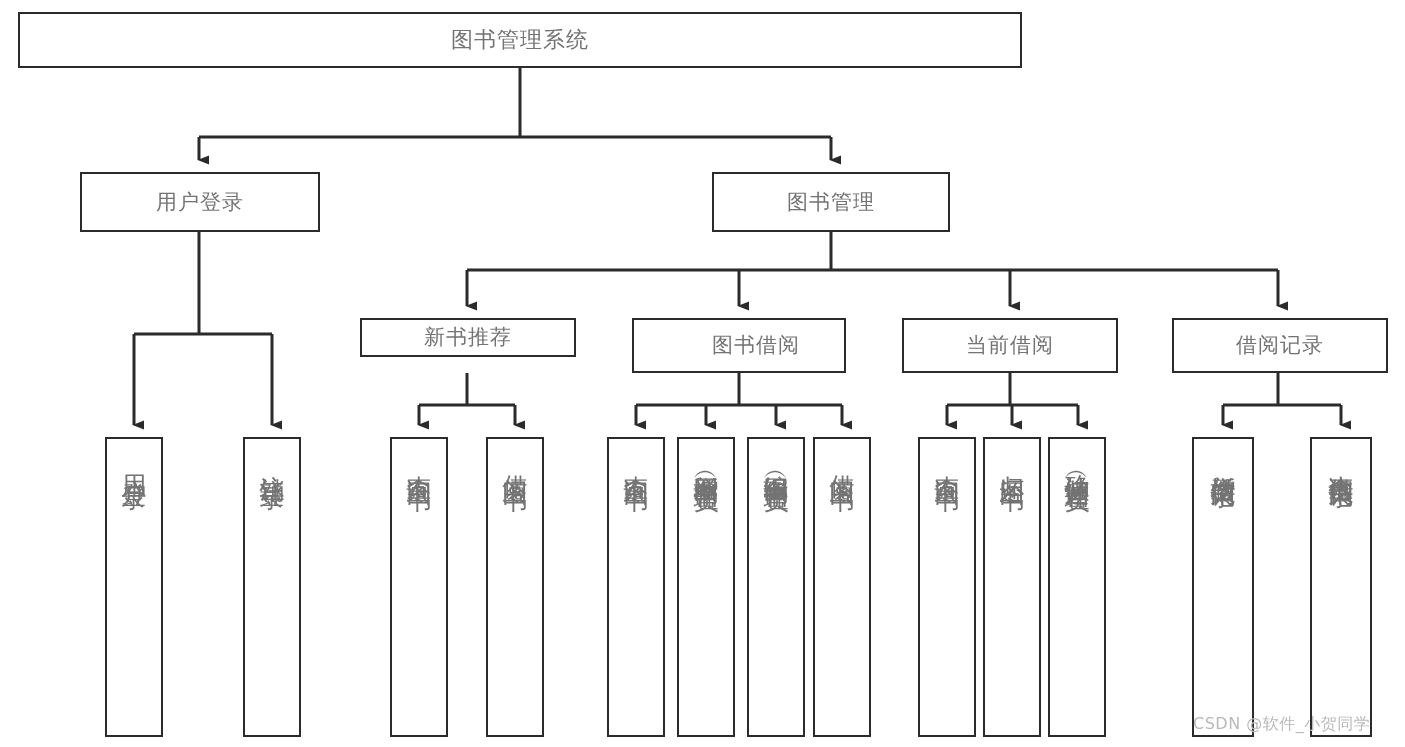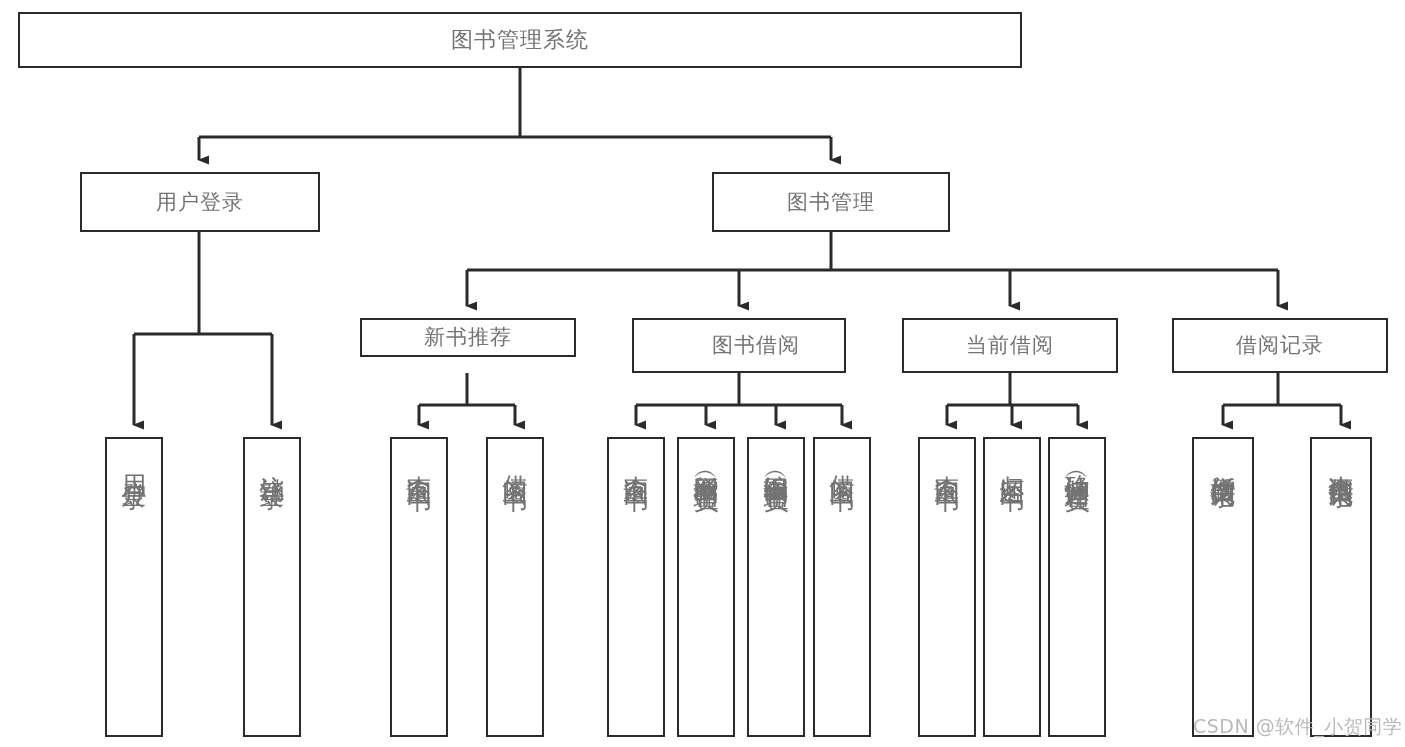--- a/index.html
+++ b/index.html
@@ -56,21 +56,21 @@
     line-height:1.0;
     letter-spacing:4px;
     white-space:normal;
   }
   .node.vert.tall .lbl{
     letter-spacing:2px;
   }
   .watermark{
     position:absolute;
     color:#b9b9b9;
-    font-size:19px;
+    font-size:16px;
     white-space:nowrap;
     letter-spacing:0.5px;
     user-select:none;
   }
 </style>
 </head>
 <body>
 
 <div id="canvas">
 

